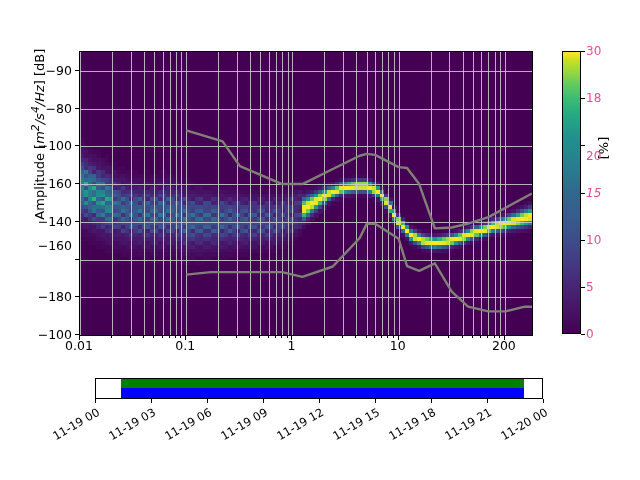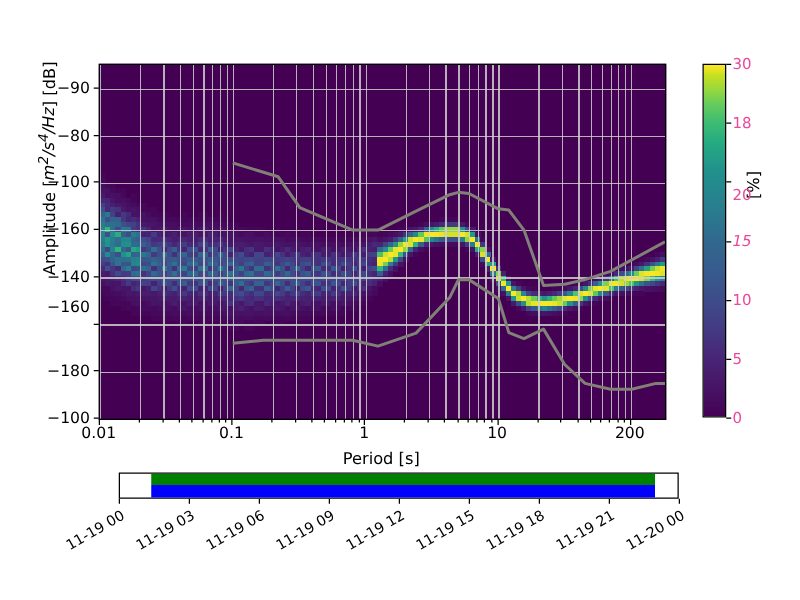--- a/index.html
+++ b/index.html
@@ -1582,21 +1582,20 @@
           <rect x="0" y="245.27" width="452" height="1" fill="#cfcfcf" opacity="0.85"></rect>
           <rect x="0" y="283.00" width="452" height="1" fill="#cfcfcf" opacity="0.85"></rect>
           <g shape-rendering="geometricPrecision">
             <polyline points="106.22,78.30 142.59,89.43 159.88,114.14 202.15,132.07 222.37,132.07 252.83,116.97 279.73,103.77 286.69,101.88 295.10,102.82 318.66,115.09 327.07,116.03 339.18,132.07 354.83,176.40 371.74,175.46 388.05,171.69 408.43,165.08 452.00,141.50" fill="none" stroke="#808076" stroke-width="2.4" stroke-linejoin="round"></polyline>
             <polyline points="106.22,222.63 130.70,220.17 170.17,220.17 202.15,220.17 222.37,224.89 252.83,214.51 279.73,186.03 286.69,171.88 295.10,171.69 318.66,186.78 327.07,214.14 339.18,218.85 354.83,211.31 371.74,239.61 388.05,254.70 408.43,259.42 425.34,259.42 444.80,254.70 452.00,254.70" fill="none" stroke="#808076" stroke-width="2.4" stroke-linejoin="round"></polyline>
           </g>
         </svg>
       </div>
   </div>
 
-  <div id="xlabel">Period [s]</div>
 
   <div id="cbar"></div>
   <div id="cbarlabel">[%]</div>
 
   <div id="strip">
     <div class="strip-bar" style="left: 24.64px; top: 0px; width: 403.2px; height: 9px; background: rgb(0, 128, 0);"></div>
     <div class="strip-bar" style="left: 24.64px; top: 9px; width: 403.2px; height: 11px; background: rgb(0, 0, 255);"></div>
   </div>
 
 <div class="ytick-label" style="top: 69.8667px; left: 8px; width: 64px;">−90</div>

